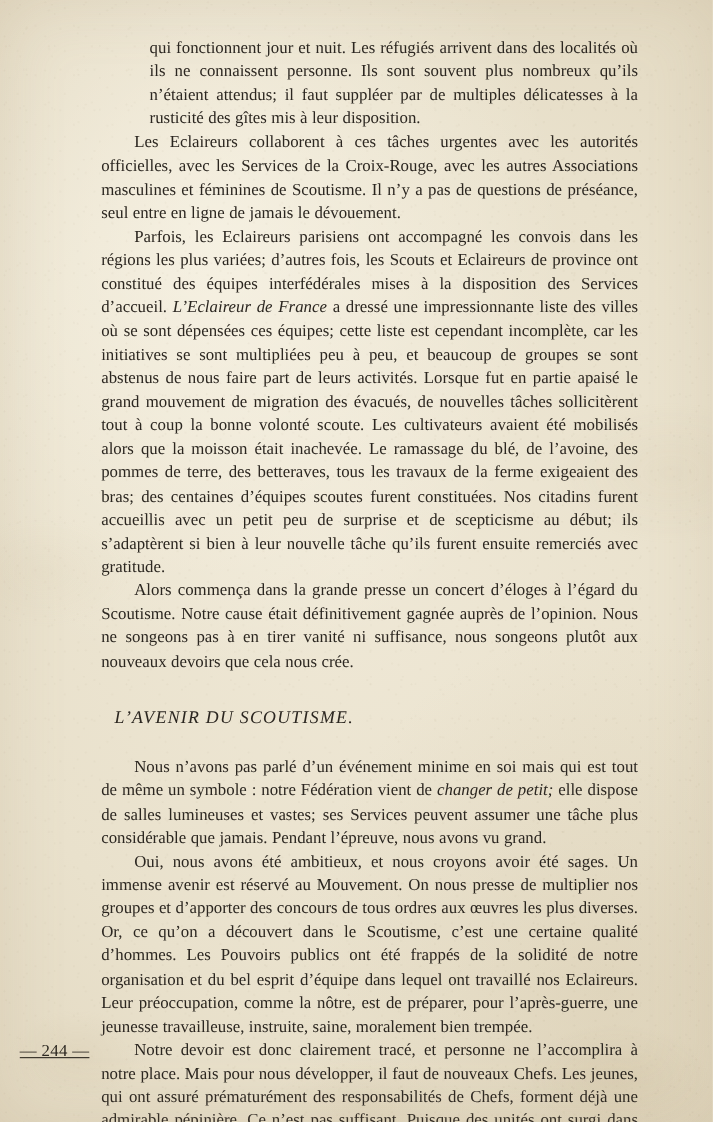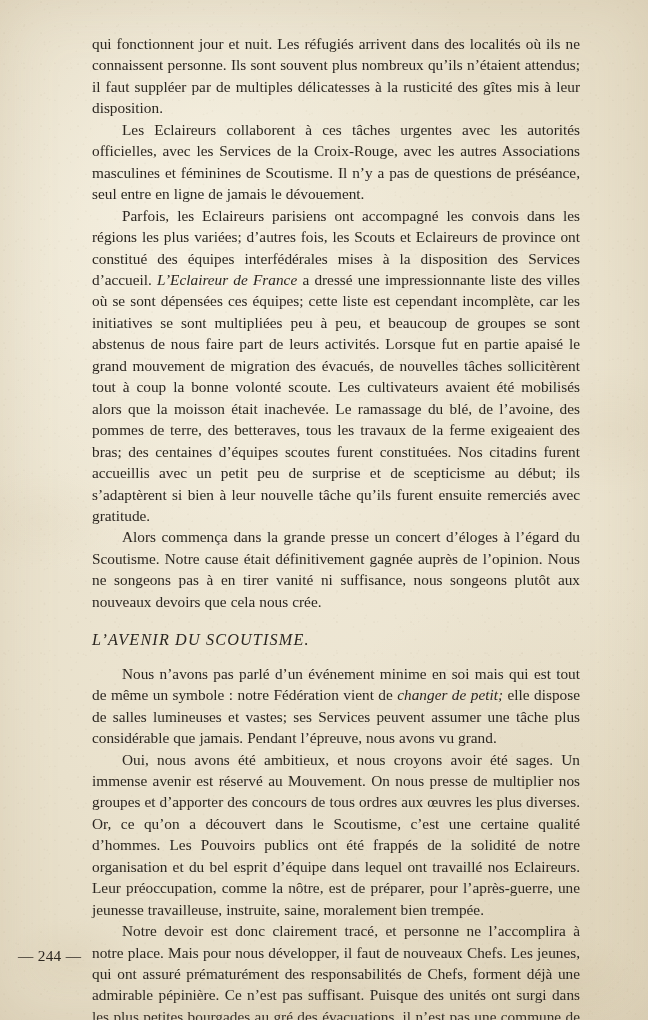--- a/index.html
+++ b/index.html
@@ -75,27 +75,27 @@
     -webkit-font-smoothing: antialiased;
   }
 
   .para {
     margin: 0;
     text-indent: 30px;
     text-align: justify;
     text-align-last: left;
     word-spacing: 0.2px;
   }
-  .para.no-indent { text-indent: 0; }
+  .para.no-indent { text-indent: 0; margin-left: 44px; }
 
   .it { font-style: italic; margin-top: 39px; }
 
   
   .section-heading {
-    margin: 0;
+    margin: 12px;
     font-style: italic;
     font-weight: normal;
     font-size: 16.2px;
     letter-spacing: 1.15px;
     line-height: 21.45px;
     padding-top: 18px;
     padding-bottom: 11px;
     text-align: left;
     color: #2b2620;
   }
@@ -104,20 +104,21 @@
   #folio {
     position: absolute;
     left: 18px;
     top: 945px;
     width: 74px;
     font-size: 15.3px;
     line-height: 21.45px;
     color: #2b2620;
     letter-spacing: 0.3px;
     white-space: nowrap;
+    text-decoration: underline;
   }
 
   
   #ink-soften {
     position: absolute;
     inset: 0;
     pointer-events: none;
     box-shadow: inset 0 0 60px rgba(170,152,118,0.18);
   }
 </style>

